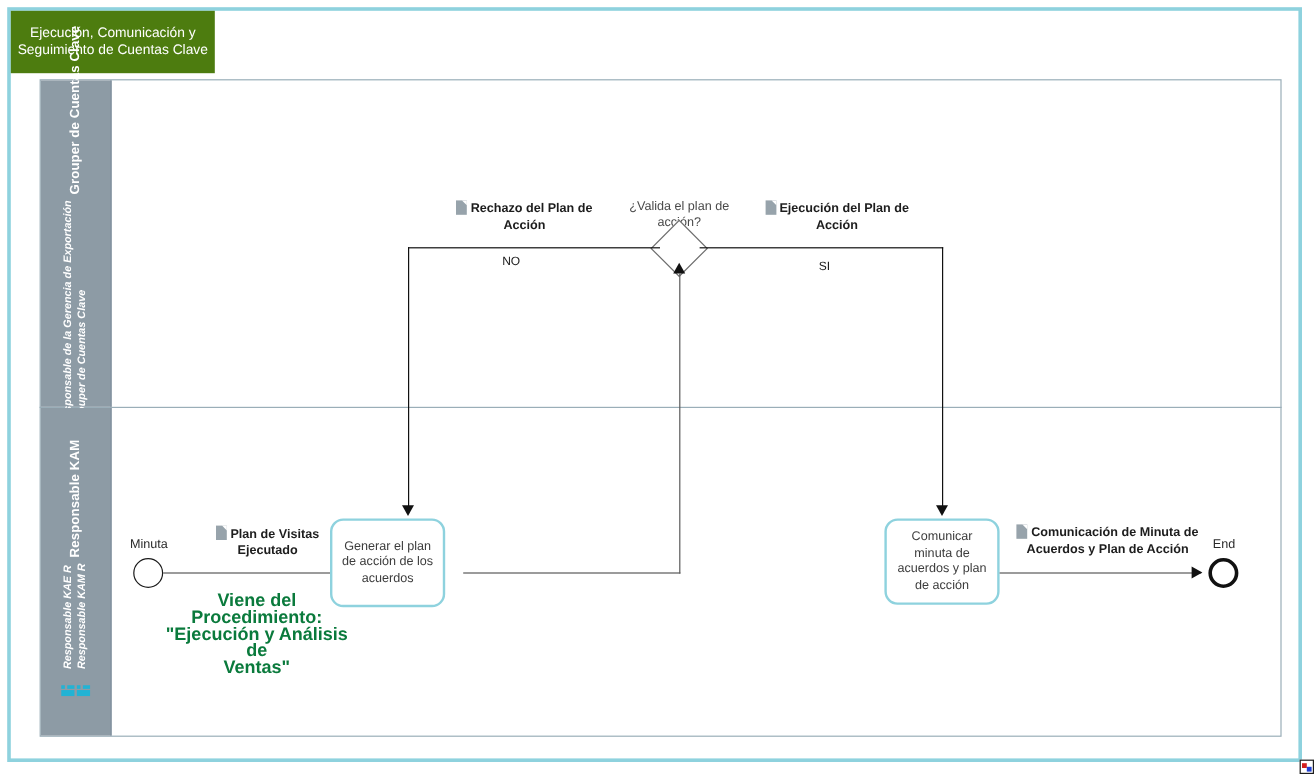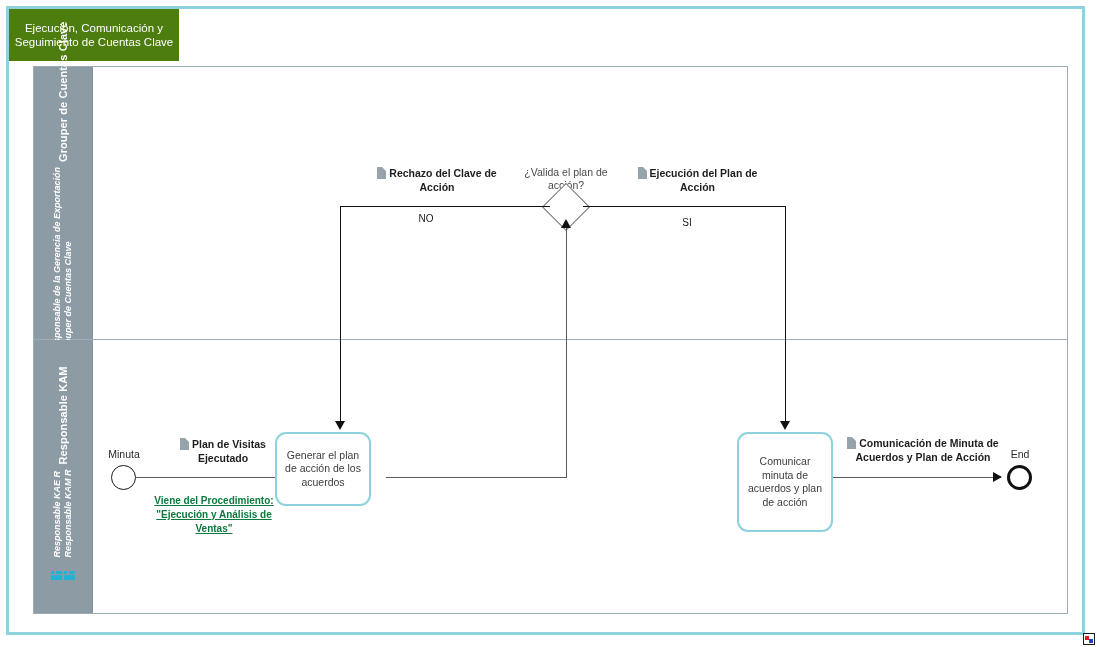--- a/index.html
+++ b/index.html
@@ -166,23 +166,22 @@
   .lbl {
     position: absolute;
     font-size: 10.5px;
     line-height: 13px;
     color: #262626;
     text-align: center;
   }
   .lbl.green {
     color: #0a7a3c;
     font-weight: bold;
-    font-size: 10px;
+    font-size: 15px;
     line-height: 14px;
-    text-decoration: underline;
   }
   .lbl.flowlbl { font-size: 10px; color: #1a1a1a; }
   .lbl.evt { font-size: 10.5px; color: #2b2b2b; }
   .lbl.gw { font-size: 10.5px; color: #4a4a4a; line-height: 13px; }
 
   
   .doc-icon {
     display: inline-block;
     position: relative;
     width: 9px;
@@ -312,21 +311,21 @@
           </span>
       </div>
     </div>
   </div>
 
   <div class="lbl gw" style="left:506px; top:166px; width:120px;">¿Valida el plan de acción?</div>
 
   <div class="gateway" style="left:549px; top:190px;"></div>
 
   <div class="doc-label" style="left:362px; top:167px; width:150px;">
-    <span class="doc-icon"></span><span>Rechazo del Clave de Acción</span>
+    <span class="doc-icon"></span><span>Rechazo del Plan de Acción</span>
   </div>
 
   <div class="doc-label" style="left:620px; top:167px; width:155px;">
     <span class="doc-icon"></span><span>Ejecución del Plan de Acción</span>
   </div>
 
   <div class="lbl flowlbl" style="left:398px; top:212px; width:56px;">NO</div>
   <div class="lbl flowlbl" style="left:659px; top:216px; width:56px;">SI</div>
 
   <div class="ln h dark" style="left:340px; top:206px; width:210px;"></div>
@@ -355,21 +354,21 @@
   </div>
 
   <div class="ln h grey" style="left:136px; top:477px; width:152px;"></div>
   <div class="arrow right" style="left:279px; top:472px;"></div>
 
   <div class="task" style="left:275px; top:432px; width:96px; height:74px;">
     <span>Generar el plan de acción de los acuerdos</span>
   </div>
 
 
-  <div class="task" style="left:737px; top:432px; width:96px; height:100px;">
+  <div class="task" style="left:737px; top:432px; width:96px; height:72px;">
     <span>Comunicar minuta de acuerdos y plan de acción</span>
   </div>
 
   <div class="doc-label" style="left:843px; top:437px; width:160px;">
     <span class="doc-icon"></span><span>Comunicación de Minuta de Acuerdos y Plan de Acción</span>
   </div>
 
   <div class="ln h grey" style="left:833px; top:477px; width:168px;"></div>
   <div class="arrow right" style="left:993px; top:472px;"></div>
 

